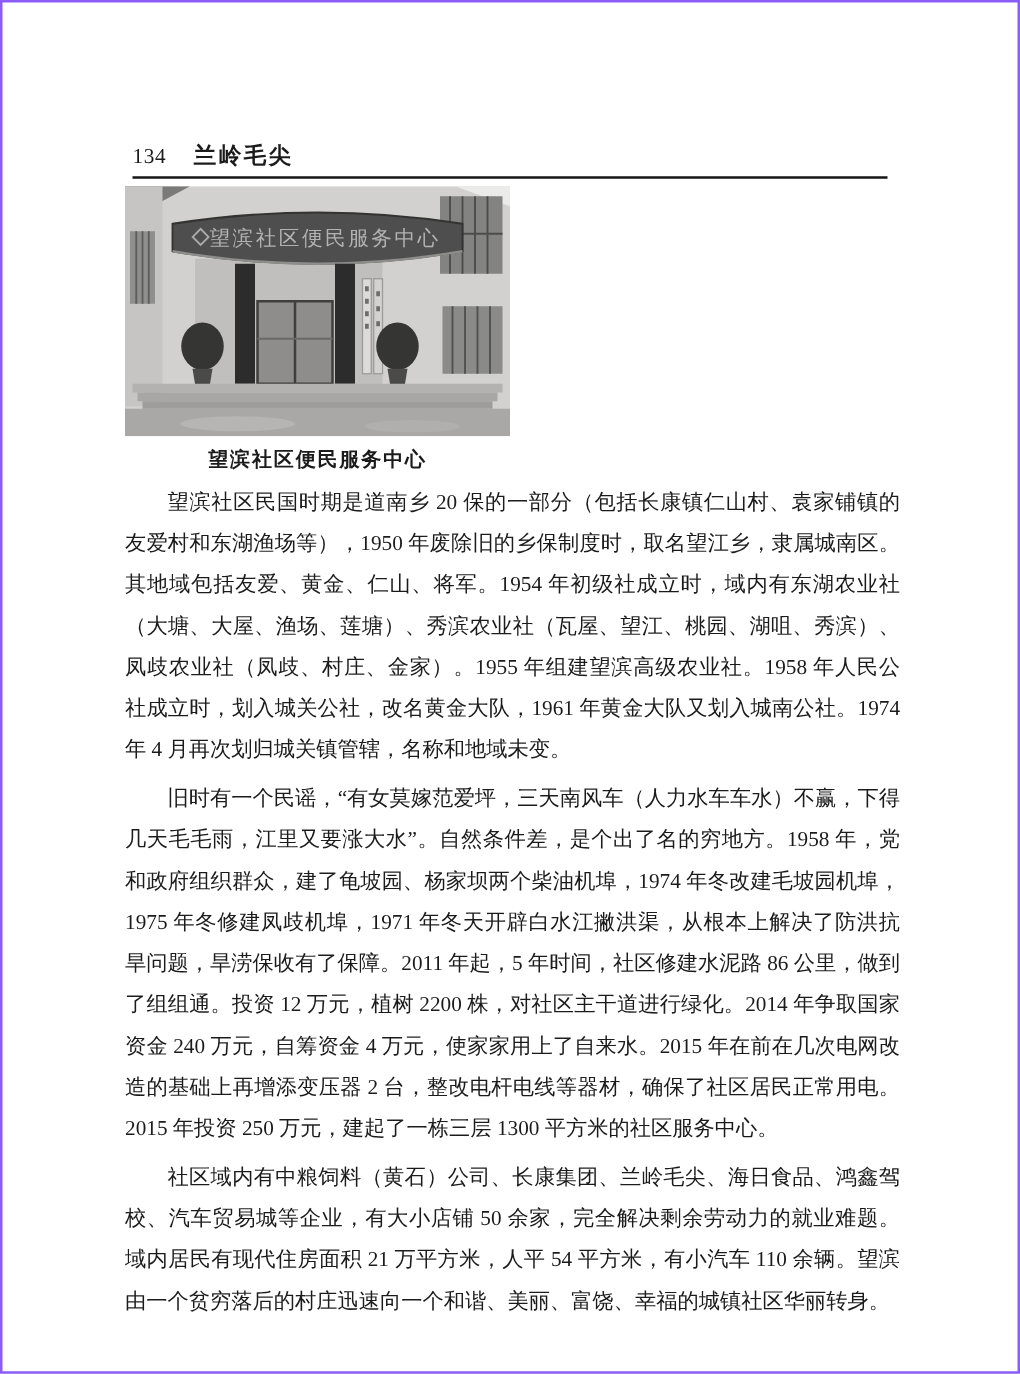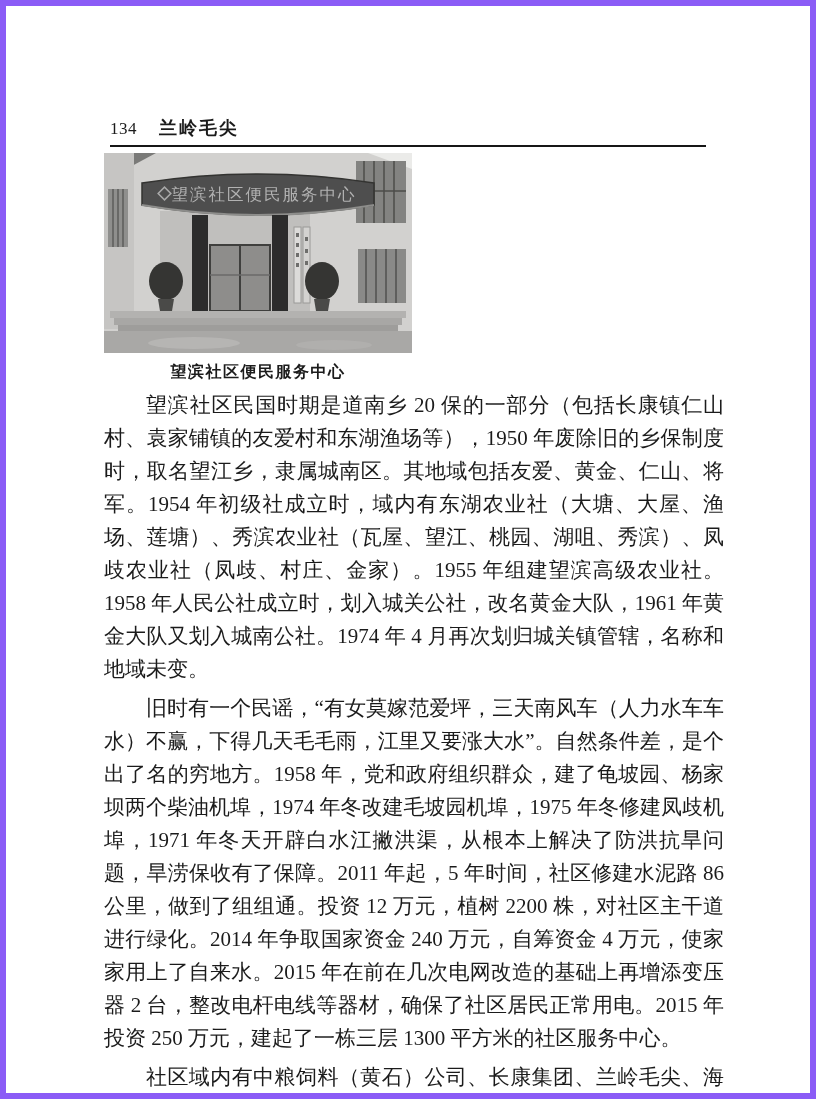--- a/index.html
+++ b/index.html
@@ -1,21 +1,21 @@
 <!DOCTYPE html>
 <html><head>
 <meta charset="utf-8">
 <style>
   html,body{margin:0;padding:0;}
   body{
     width:816px;height:1099px;background:#ffffff;position:relative;
     font-family:"Liberation Serif","DejaVu Serif",serif;color:#1b1b1b;
     overflow:hidden;
   }
-  .page{position:absolute;inset:0;border:6px solid #8b5cf6;box-sizing:border-box;background:#fff;}
+  .page{position:absolute;inset:0;border:2px solid #8b5cf6;box-sizing:border-box;background:#fff;}
   .page-header{
     position:absolute;left:104px;right:104px;top:110px;
     border-bottom:2px solid #161616;padding-bottom:5px;
     display:flex;align-items:baseline;gap:22px;
   }
   .page-number{font-size:17px;letter-spacing:.5px;}
   .book-title{
     font-size:18px;font-weight:bold;letter-spacing:2px;
     font-family:"Liberation Sans","DejaVu Sans",sans-serif;
   }
@@ -26,21 +26,21 @@
   .photo-frame svg{display:block;}
   .photo-caption{
     text-align:center;font-weight:bold;font-size:16px;margin-top:9px;
     letter-spacing:1.5px;
   }
   .intro-text{
     margin:0;flex:1;font-size:17.5px;line-height:29px;
     text-align:justify;text-justify:inter-ideograph;
   }
   .body-para{
-    margin:6px 0 0 0;font-size:21px;line-height:33px;
+    margin:6px 0 0 0;font-size:17px;line-height:33px;
     text-align:justify;text-justify:inter-ideograph;text-indent:2em;
   }
 </style>
 </head>
 <body>
 
 <div class="page">
 
   <header class="page-header">
     <span class="page-number">134</span>

